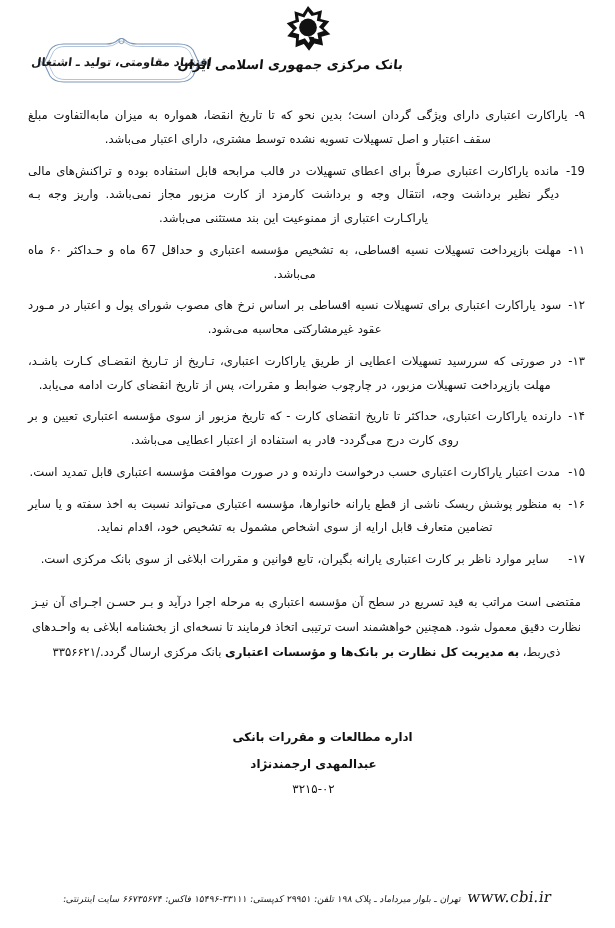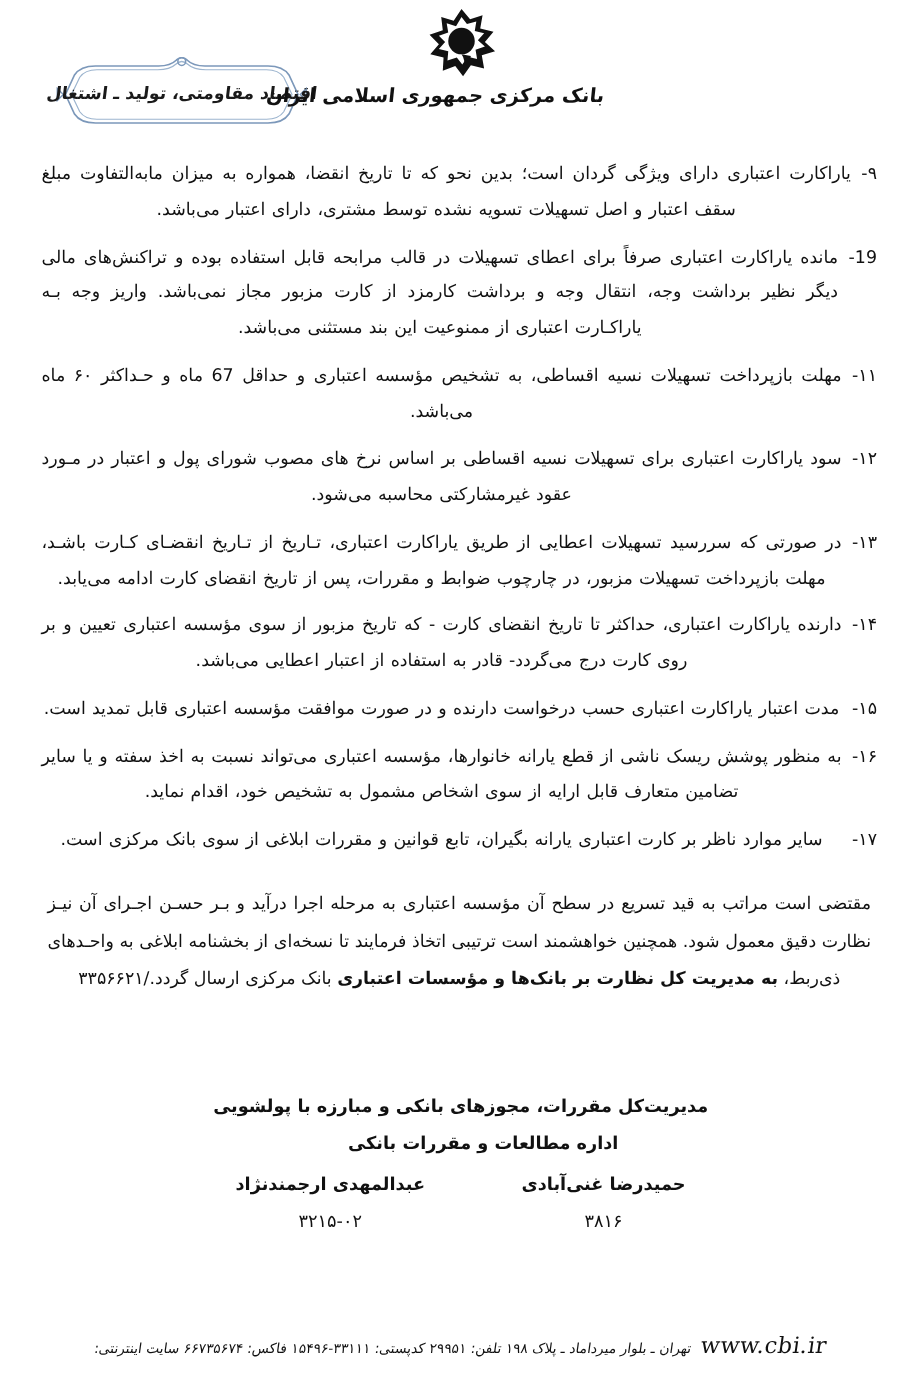--- a/index.html
+++ b/index.html
@@ -142,20 +142,21 @@
   }
   .sig-names {
     display: flex;
     flex-direction: row;
     justify-content: center;
     align-items: flex-start;
     gap: 64px;
   }
   .sig-person {
     min-width: 110px;
+    margin-left: 12px;
   }
   .sig-person-name {
     font-size: 11.8px;
     font-weight: 700;
     margin-bottom: 11px;
   }
   .sig-person-code {
     font-size: 11.8px;
     font-weight: 400;
     letter-spacing: 0.4px;
@@ -272,27 +273,22 @@
     <span class="clause-text">سایر موارد ناظر بر کارت اعتباری یارانه بگیران، تابع قوانین و مقررات ابلاغی از سوی بانک مرکزی است.</span>
   </div>
 
   <div class="closing-para">
     <span>مقتضی است مراتب به قید تسریع در سطح آن مؤسسه اعتباری به مرحله اجرا درآید و بـر حسـن اجـرای آن نیـز نظارت دقیق معمول شود. همچنین خواهشمند است ترتیبی اتخاذ فرمایند تا نسخه‌ای از بخشنامه ابلاغی به واحـدهای ذی‌ربط، </span><b>به مدیریت کل نظارت بر بانک‌ها و مؤسسات اعتباری</b><span> بانک مرکزی ارسال گردد./۳۳۵۶۶۲۱</span>
   </div>
 
 </div>
 
 <div class="signature-block">
-  <div class="sig-dept-1">مدیریت‌کل مقررات، مجوزهای بانکی و مبارزه با پولشویی</div>
   <div class="sig-dept-2">اداره مطالعات و مقررات بانکی</div>
   <div class="sig-names">
-    <div class="sig-person">
-      <div class="sig-person-name">حمیدرضا غنی‌آبادی</div>
-      <div class="sig-person-code">۳۸۱۶</div>
-    </div>
     <div class="sig-person">
       <div class="sig-person-name">عبدالمهدی ارجمندنژاد</div>
       <div class="sig-person-code">۳۲۱۵-۰۲</div>
     </div>
   </div>
 </div>
 
 <div class="page-footer">
   <div class="footer-line">
     <span class="footer-web">www.cbi.ir</span>

